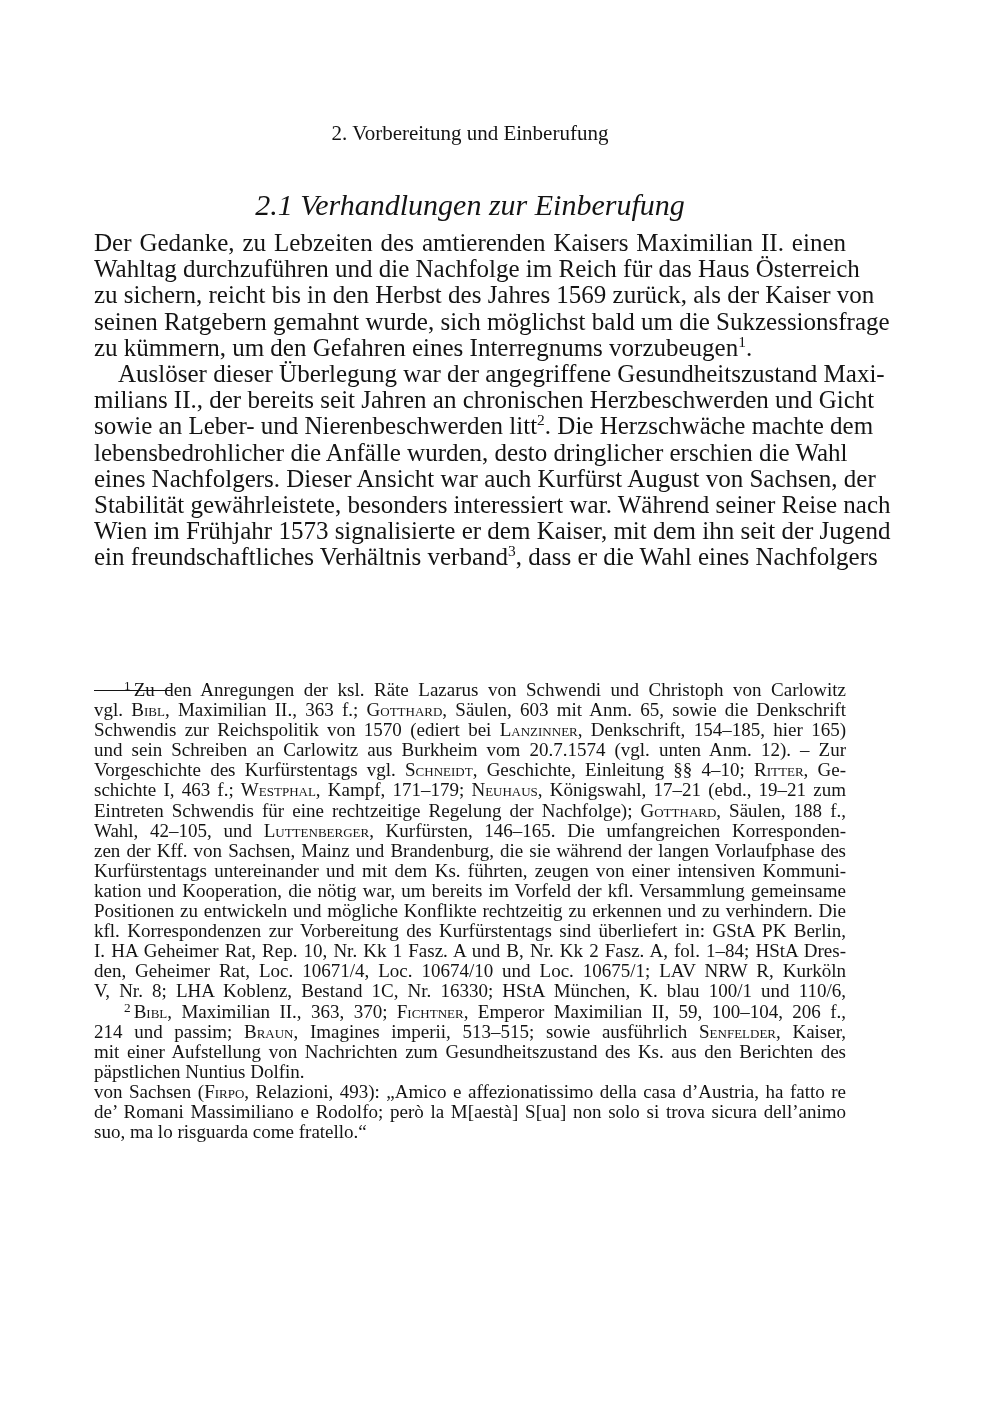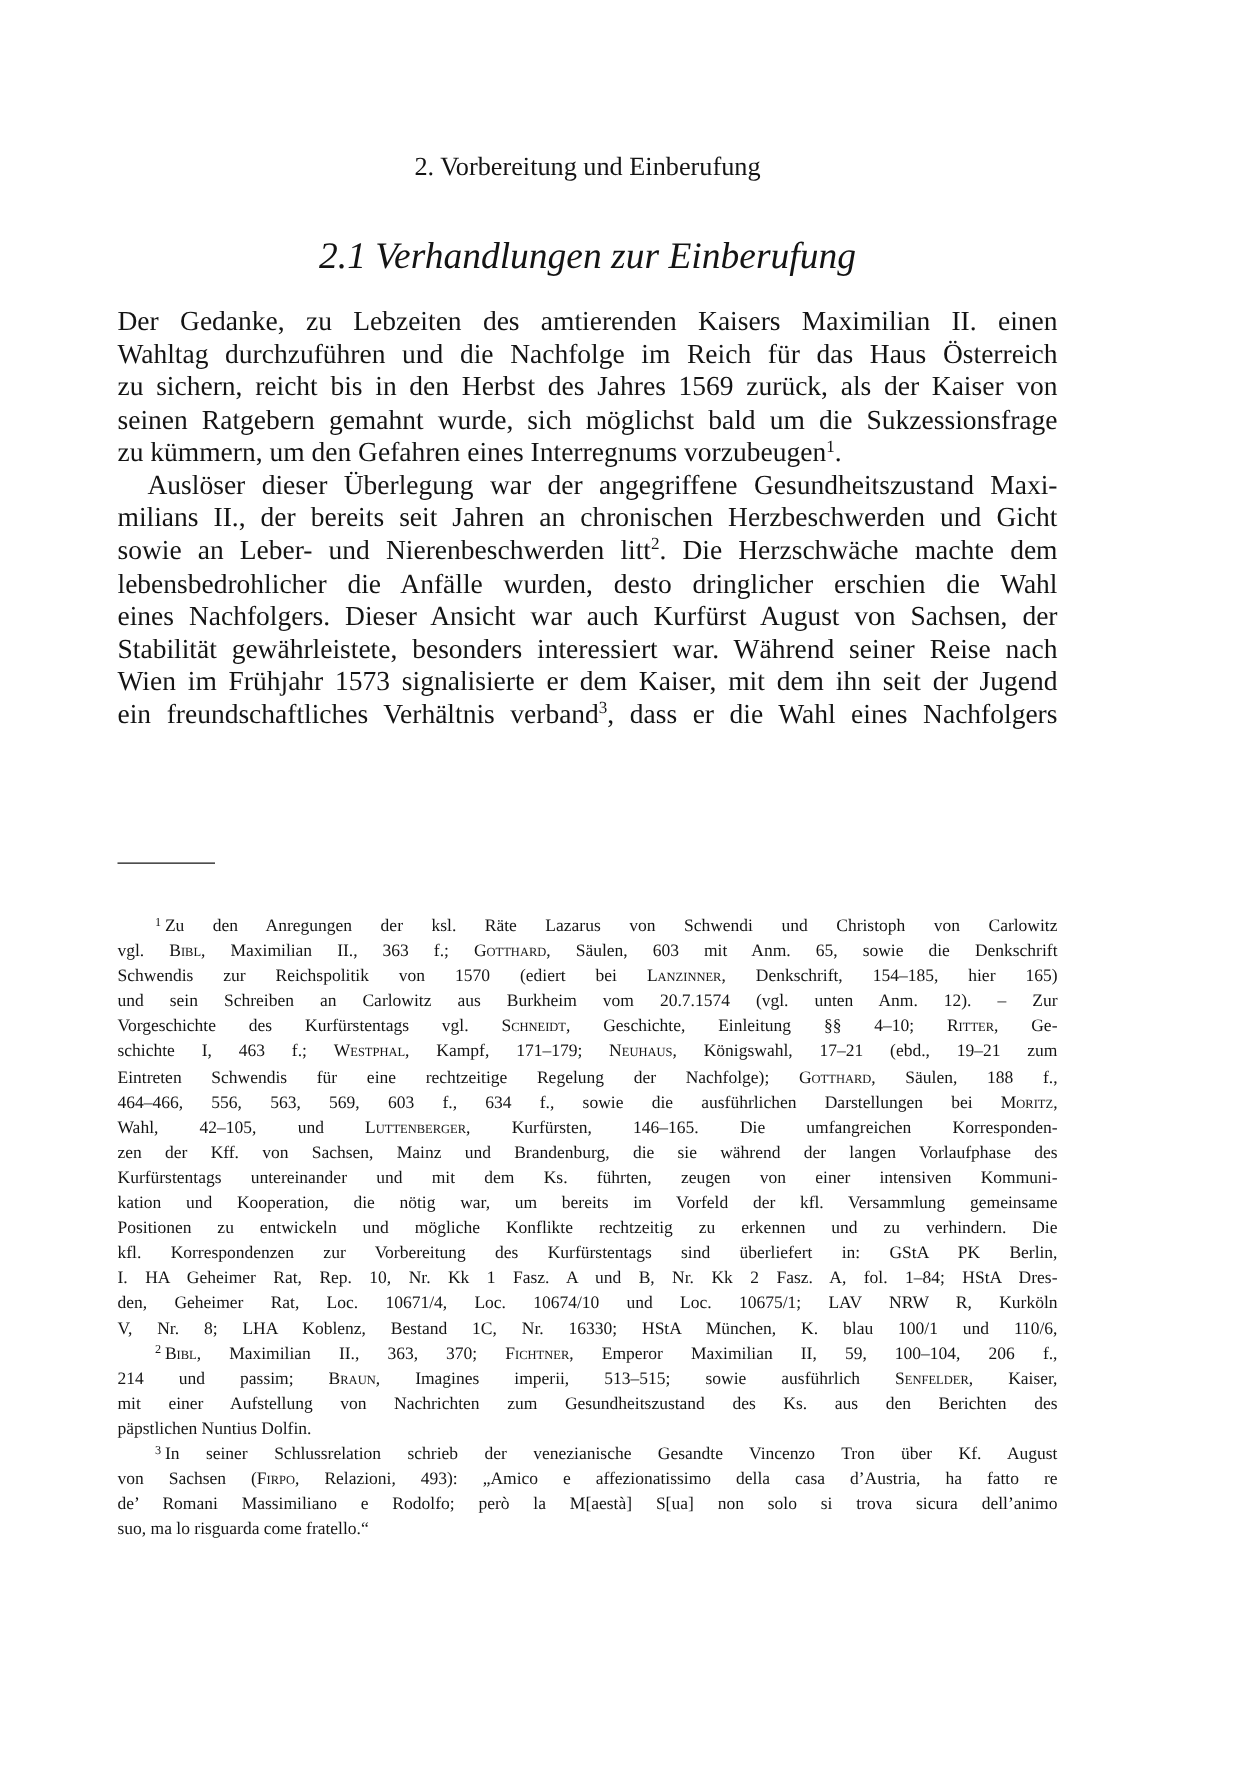--- a/index.html
+++ b/index.html
@@ -1,26 +1,26 @@
 <!DOCTYPE html>
 <html><head>
 <meta charset="utf-8">
 <style>
   html, body { margin: 0; padding: 0; background: #ffffff; }
   body { width: 1004px; height: 1418px; position: relative; overflow: hidden; color: #141414; }
   .page { position: absolute; left: 94px; top: 0; width: 752px; font-family: "Liberation Serif", "DejaVu Serif", serif; }
   .chapter-title { position: absolute; top: 116px; left: 0; width: 752px; text-align: center; font-size: 21px; line-height: 34px; }
   .section-title { position: absolute; top: 190px; left: 0; width: 752px; text-align: center; font-size: 30px; line-height: 30px; font-style: italic; }
-  .body-text { position: absolute; top: 244px; left: 0; width: 752px; font-size: 22px; line-height: 26.2px; text-align: justify; font-family: Liberation Serif, serif; }
+  .body-text { position: absolute; top: 230px; left: 0; width: 752px; font-size: 25px; line-height: 26.2px; text-align: justify; font-family: Liberation Serif, serif; }
   .body-text p { margin: 0; }
   .line { display: block; text-align: justify; text-align-last: justify; white-space: nowrap; }
   .line.last { text-align-last: left; }
   sup { font-size: 0.62em; line-height: 0; vertical-align: 0.55em; }
   .fn-rule { position: absolute; top: 690px; left: 0; width: 78px; height: 0; border-top: 1px solid #141414; }
-  .footnotes { position: absolute; top: 732px; left: 0; width: 752px; font-size: 14px; line-height: 20.1px; }
+  .footnotes { position: absolute; top: 680px; left: 0; width: 752px; font-size: 19px; line-height: 20.1px; }
   .footnote { margin: 0; }
   .footnote .fn-line { display: block; white-space: nowrap; text-align: justify; text-align-last: justify; }
   .footnote .fn-line.last { text-align-last: left; }
   .footnote .fn-line.first { padding-left: 30px; }
   .fn-num { font-size: 0.7em; vertical-align: 0.45em; line-height: 0; margin-right: 3px; }
   .sc { font-variant: small-caps; }
 </style>
 </head>
 <body>
 
@@ -54,37 +54,35 @@
 
   <div class="footnotes" id="footnotes">
       <div class="footnote">
         <span class="fn-line first"><span class="fn-num">1</span>Zu den Anregungen der ksl. Räte Lazarus von Schwendi und Christoph von Carlowitz</span>
         <span class="fn-line">vgl. <span class="sc">Bibl</span>, Maximilian II., 363 f.; <span class="sc">Gotthard</span>, Säulen, 603 mit Anm. 65, sowie die Denkschrift</span>
         <span class="fn-line">Schwendis zur Reichspolitik von 1570 (ediert bei <span class="sc">Lanzinner</span>, Denkschrift, 154–185, hier 165)</span>
         <span class="fn-line">und sein Schreiben an Carlowitz aus Burkheim vom 20.7.1574 (vgl. unten Anm. 12). – Zur</span>
         <span class="fn-line">Vorgeschichte des Kurfürstentags vgl. <span class="sc">Schneidt</span>, Geschichte, Einleitung §§ 4–10; <span class="sc">Ritter</span>, Ge-</span>
         <span class="fn-line">schichte I, 463 f.; <span class="sc">Westphal</span>, Kampf, 171–179; <span class="sc">Neuhaus</span>, Königswahl, 17–21 (ebd., 19–21 zum</span>
         <span class="fn-line">Eintreten Schwendis für eine rechtzeitige Regelung der Nachfolge); <span class="sc">Gotthard</span>, Säulen, 188 f.,</span>
-        <span class="fn-line">464–466, 556, 563, 569, 603 f., 634 f., sowie die ausführlichen Darstellungen bei <span class="sc">Moritz</span>,</span>
         <span class="fn-line">Wahl, 42–105, und <span class="sc">Luttenberger</span>, Kurfürsten, 146–165. Die umfangreichen Korresponden-</span>
         <span class="fn-line">zen der Kff. von Sachsen, Mainz und Brandenburg, die sie während der langen Vorlaufphase des</span>
         <span class="fn-line">Kurfürstentags untereinander und mit dem Ks. führten, zeugen von einer intensiven Kommuni-</span>
         <span class="fn-line">kation und Kooperation, die nötig war, um bereits im Vorfeld der kfl. Versammlung gemeinsame</span>
         <span class="fn-line">Positionen zu entwickeln und mögliche Konflikte rechtzeitig zu erkennen und zu verhindern. Die</span>
         <span class="fn-line">kfl. Korrespondenzen zur Vorbereitung des Kurfürstentags sind überliefert in: GStA PK Berlin,</span>
         <span class="fn-line">I. HA Geheimer Rat, Rep. 10, Nr. Kk 1 Fasz. A und B, Nr. Kk 2 Fasz. A, fol. 1–84; HStA Dres-</span>
         <span class="fn-line">den, Geheimer Rat, Loc. 10671/4, Loc. 10674/10 und Loc. 10675/1; LAV NRW R, Kurköln</span>
         <span class="fn-line">V, Nr. 8; LHA Koblenz, Bestand 1C, Nr. 16330; HStA München, K. blau 100/1 und 110/6,</span>
       </div>
       <div class="footnote">
         <span class="fn-line first"><span class="fn-num">2</span><span class="sc">Bibl</span>, Maximilian II., 363, 370; <span class="sc">Fichtner</span>, Emperor Maximilian II, 59, 100–104, 206 f.,</span>
         <span class="fn-line">214 und passim; <span class="sc">Braun</span>, Imagines imperii, 513–515; sowie ausführlich <span class="sc">Senfelder</span>, Kaiser,</span>
         <span class="fn-line">mit einer Aufstellung von Nachrichten zum Gesundheitszustand des Ks. aus den Berichten des</span>
         <span class="fn-line last">päpstlichen Nuntius Dolfin.</span>
       </div>
       <div class="footnote">
-        <span class="fn-line first"><span class="fn-num">3</span>In seiner Schlussrelation schrieb der venezianische Gesandte Vincenzo Tron über Kf. August</span>
         <span class="fn-line">von Sachsen (<span class="sc">Firpo</span>, Relazioni, 493): „Amico e affezionatissimo della casa d’Austria, ha fatto re</span>
         <span class="fn-line">de’ Romani Massimiliano e Rodolfo; però la M[aestà] S[ua] non solo si trova sicura dell’animo</span>
         <span class="fn-line last">suo, ma lo risguarda come fratello.“</span>
       </div>
     </div>
 </div>
 
 </body></html>

